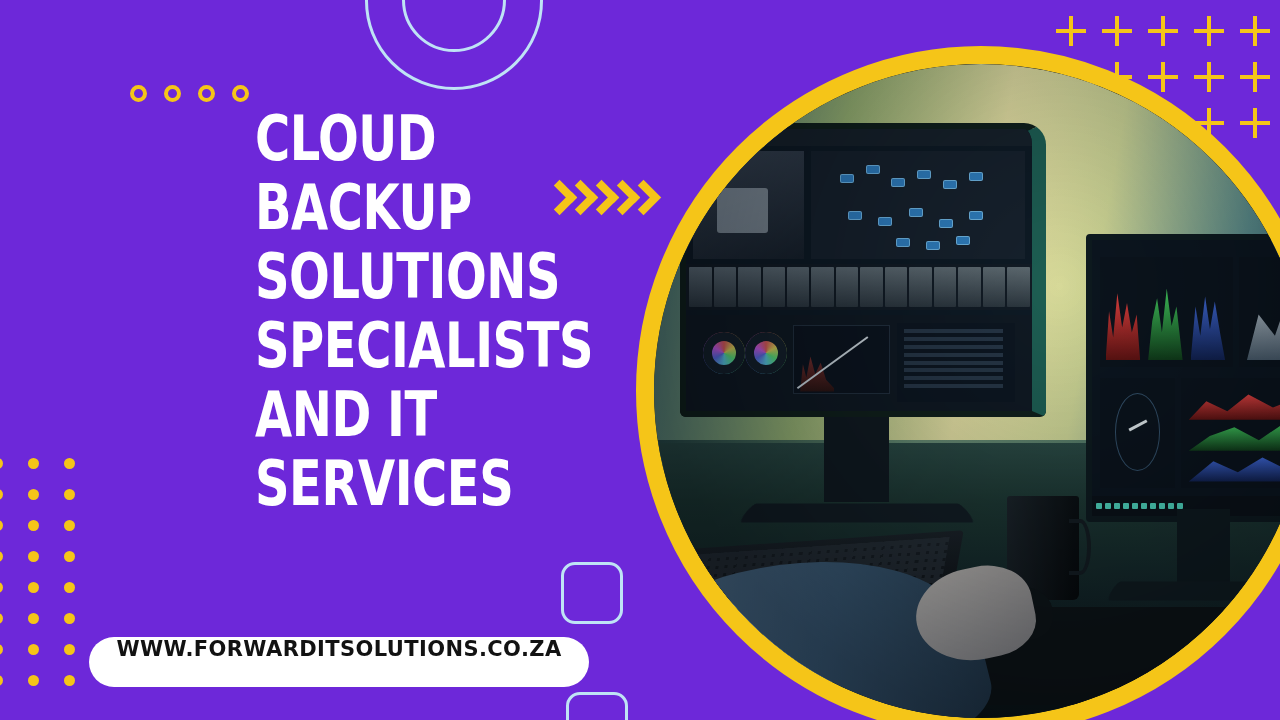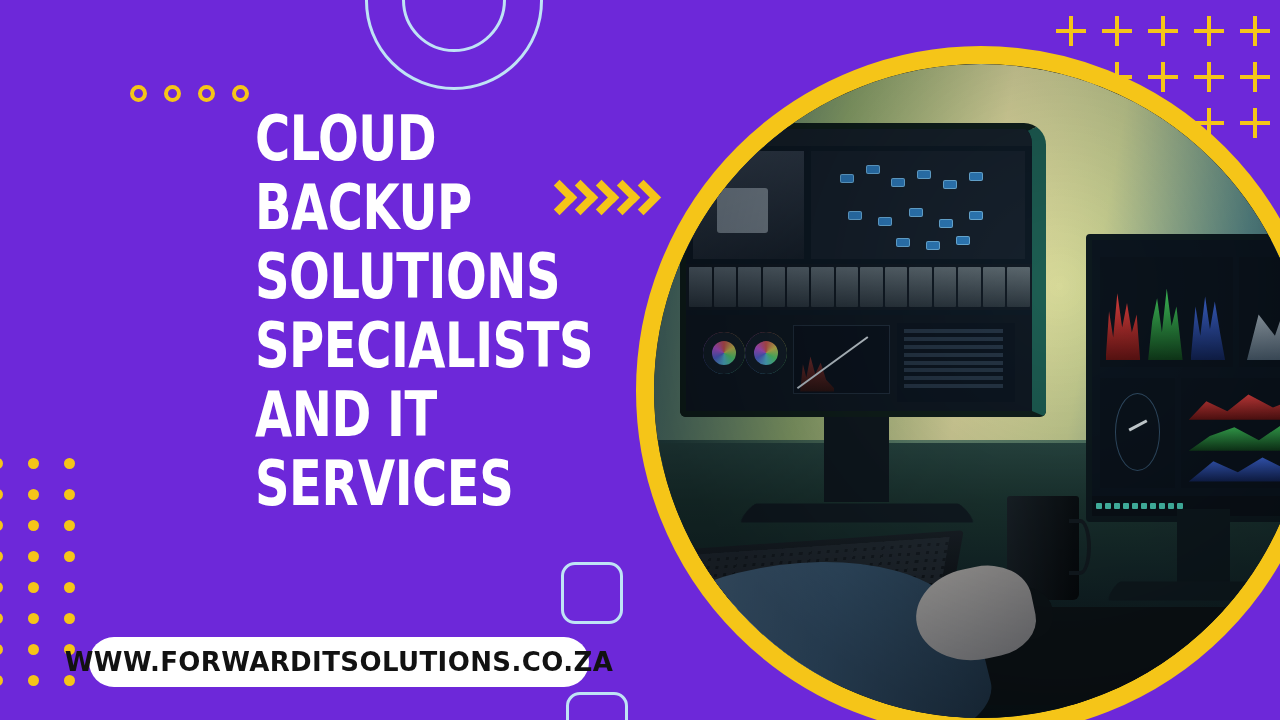--- a/index.html
+++ b/index.html
@@ -256,25 +256,25 @@
     transform-origin:left top;
   }
   .headline .ln { display:block; white-space:nowrap; }
 
   
   .url-pill {
     position:absolute; left:89px; top:637px;
     width:500px; height:50px;
     background:#FFFFFF;
     border-radius:25px;
-    display:flex; align-items:center; justify-content:center;
+    display:flex; justify-content:center;
     color:#121212;
     font-family:"DejaVu Sans","Liberation Sans", sans-serif;
     font-weight:700;
-    font-size:26px;
+    font-size:21px;
     letter-spacing:0.4px;
     white-space:nowrap;
   }
 </style>
 </head>
 <body>
 
 <div id="banner">
 
   <div class="ring-outer"></div>

